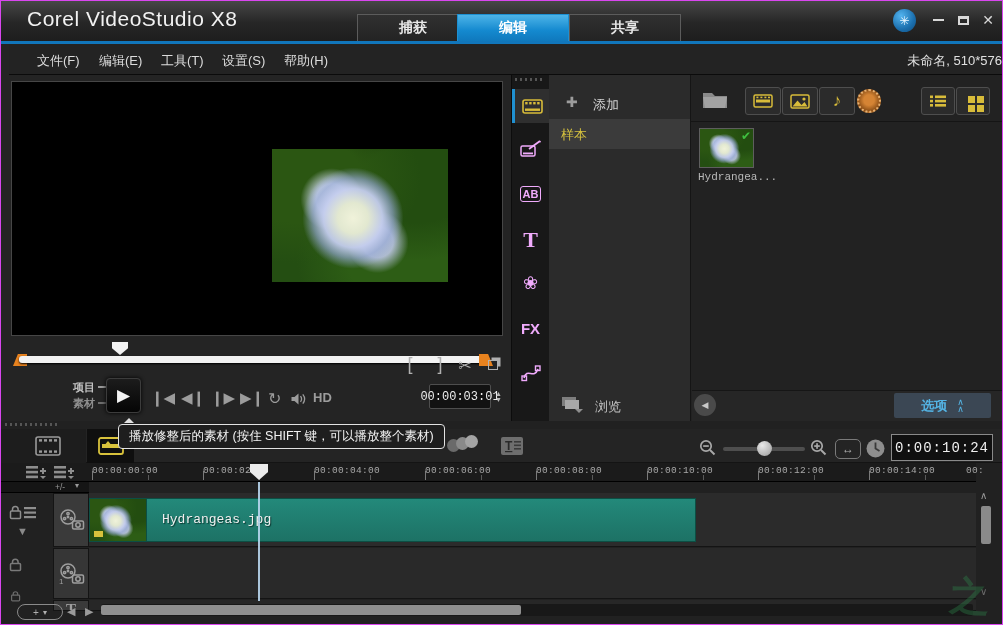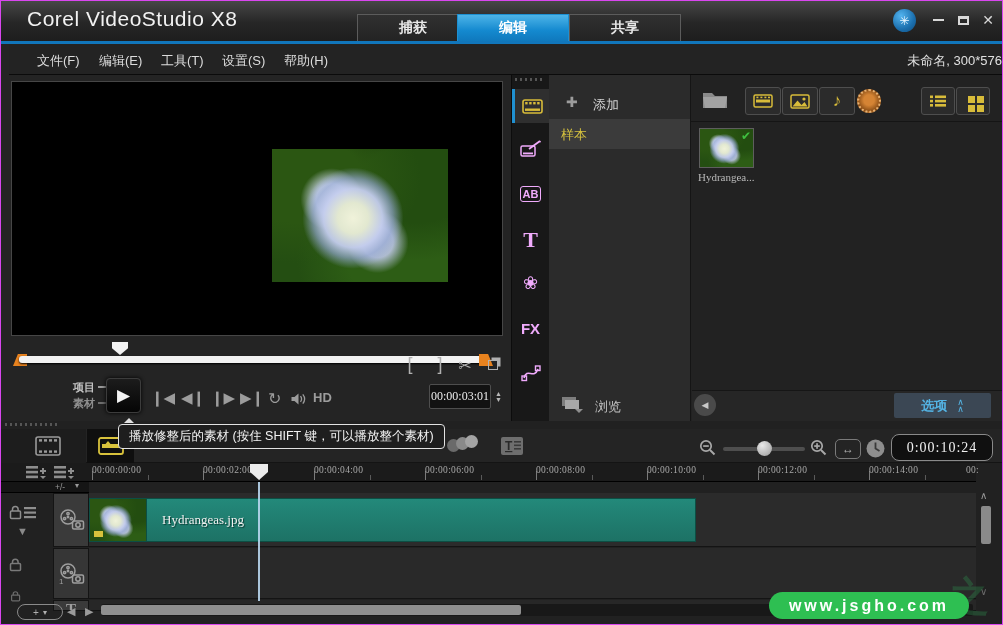--- a/index.html
+++ b/index.html
@@ -1,20 +1,20 @@
 <!DOCTYPE html>
 <html><head>
 <meta charset="utf-8">
 <style>
   html,body{margin:0;padding:0;background:#0d0d0d}
   #app{position:relative;width:1003px;height:625px;overflow:hidden;background:#242424;
        font-family:"Liberation Sans",sans-serif;color:#ccc;border:1px solid #d946ef;box-sizing:border-box}
   #app *{box-sizing:border-box;position:absolute}
   .flex{display:flex;align-items:center;justify-content:center}
-  .mono{font-family:Liberation Serif, serif}
+  .mono{font-family:Liberation Mono, monospace}
 
   
   .titlebar{left:0;top:0;width:1003px;height:40px;background:linear-gradient(#474747,#262626 55%,#1d1d1d)}
   .app-title{left:26px;top:6px;font-size:21px;color:#f2f2f2;letter-spacing:.5px;position:absolute}
   .step-tab{top:13px;width:112px;height:27px;background:linear-gradient(#303030,#232323);
             border:1px solid #5c5c5c;border-bottom:none;color:#e8e8e8;font-size:14px;font-weight:bold;cursor:pointer}
   .step-tab.active{background:linear-gradient(#4db4e8,#1489cf 60%,#0f79bd);border-color:#1d90d2;color:#fff}
   .globe{border-radius:50%;background:radial-gradient(circle at 35% 30%,#53b4ef,#1b6fae 60%,#114c7c);color:#eaf6ff;font-size:12px}
   .winbtn{width:22px;height:18px;top:10px;color:#d8d8d8;cursor:pointer}
   .minbar{width:11px;height:2px;background:#d8d8d8;position:static}
@@ -119,21 +119,21 @@
     <div class="winbtn flex" style="left:976px;font-size:14px">✕</div>
   </div>
   <div class="bluebar"></div>
 
   <div class="menubar">
     <span class="menu-item" style="left:28px">文件(F)</span>
     <span class="menu-item" style="left:90px">编辑(E)</span>
     <span class="menu-item" style="left:152px">工具(T)</span>
     <span class="menu-item" style="left:213px">设置(S)</span>
     <span class="menu-item" style="left:275px">帮助(H)</span>
-    <span class="proj-info">未命名, 300*576</span>
+    <span class="proj-info">未命名, 510*576</span>
   </div>
 
   <div class="panel-divider"></div>
   <div class="video-area">
     <div class="flower" style="left:260px;top:67px;width:176px;height:133px"></div>
   </div>
 
   <div class="trim-handle l" style="left:12px"></div>
   <div class="scrub-track"></div>
   <div class="trim-handle r" style="left:478px"></div>
@@ -336,21 +336,21 @@
         <rect x="7.2" y="4.2" width="1.7" height="5.6" fill="#a8a8a8"></rect>
       </svg>
   </span>
   <div class="flex" style="left:834px;top:438px;width:26px;height:20px;border:1.6px solid #7a7a7a;border-radius:5px;color:#b0b0b0;font-size:12px;cursor:pointer">↔</div>
   <span style="left:864px;top:437px;cursor:pointer">
     <svg width="21" height="21" viewBox="0 0 21 21">
         <circle cx="10.5" cy="10.5" r="9" fill="#8e8e8e"></circle>
         <path d="M10.5 4.5v6l4 2.5" stroke="#3a3a3a" stroke-width="1.8" fill="none"></path>
       </svg>
   </span>
-  <div class="flex mono" style="left:890px;top:433px;width:102px;height:27px;background:#101010;border:1.5px solid #8a8a8a;border-radius:8px;color:#f0f0f0;font-size:14px;letter-spacing:1px">0:00:10:24</div>
+  <div class="flex mono" style="left:890px;top:433px;width:102px;height:27px;background:#101010;border:1.5px solid #8a8a8a;border-radius:0;color:#f0f0f0;font-size:14px;letter-spacing:1px">0:00:10:24</div>
 
   <div class="tooltip">播放修整后的素材 (按住 SHIFT 键，可以播放整个素材)</div>
 
   <div class="ruler">
     <div class="tick-minor"></div>
     <div class="tick-major"></div>
     <span class="ruler-label mono" style="left:91px">00:00:00:00</span>
     <span class="ruler-label mono" style="left:202px">00:00:02:00</span>
     <span class="ruler-label mono" style="left:313px">00:00:04:00</span>
     <span class="ruler-label mono" style="left:424px">00:00:06:00</span>
@@ -469,15 +469,14 @@
   <span style="left:66px;top:604px;font-size:11px;color:#9a9a9a;cursor:pointer">◀</span>
   <span style="left:84px;top:604px;font-size:11px;color:#9a9a9a;cursor:pointer">▶</span>
   <div style="left:100px;top:603px;width:872px;height:12px;background:#181818;border-radius:2px"></div>
   <div class="hthumb"></div>
 
   <span style="left:979px;top:489px;font-size:10px;color:#9a9a9a;cursor:pointer">∧</span>
   <div class="vthumb"></div>
   <span style="left:979px;top:585px;font-size:10px;color:#6a6a6a;cursor:pointer">∨</span>
 
   <span class="wm-faint">之家</span>
-  <div class="wm-pill flex">www.jsgho.com</div>
 
 </div>
 
 </body></html>

